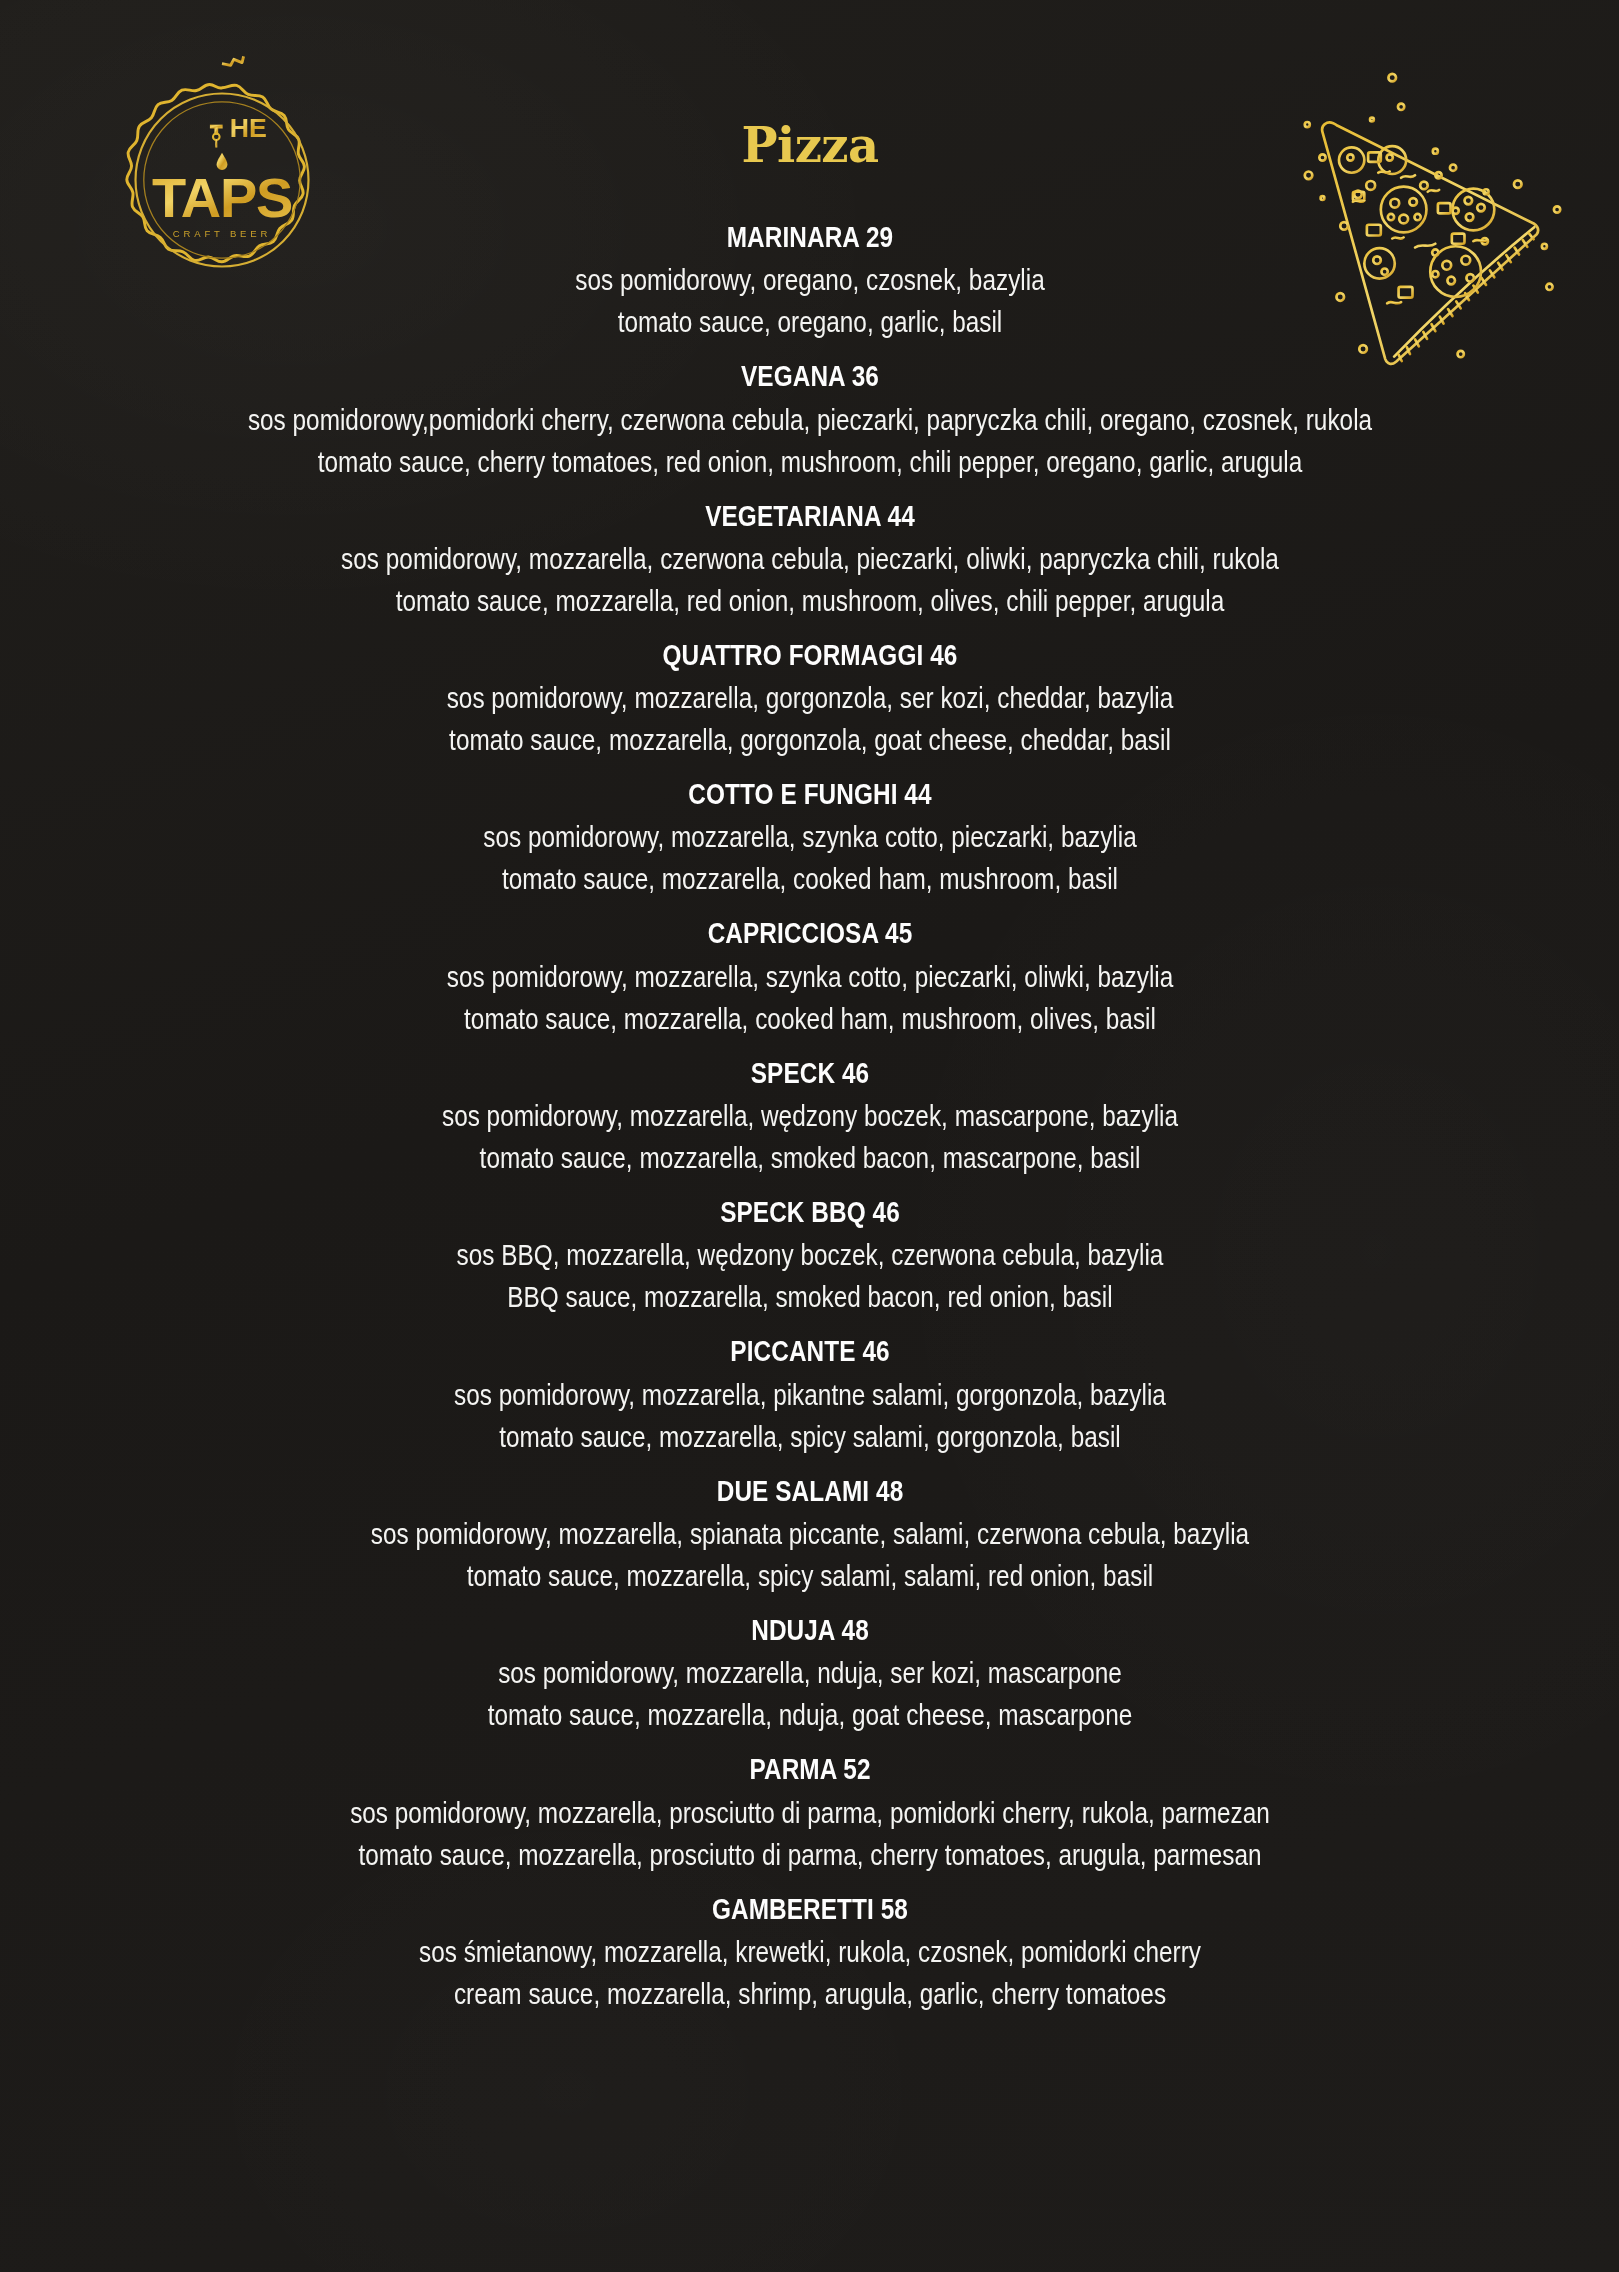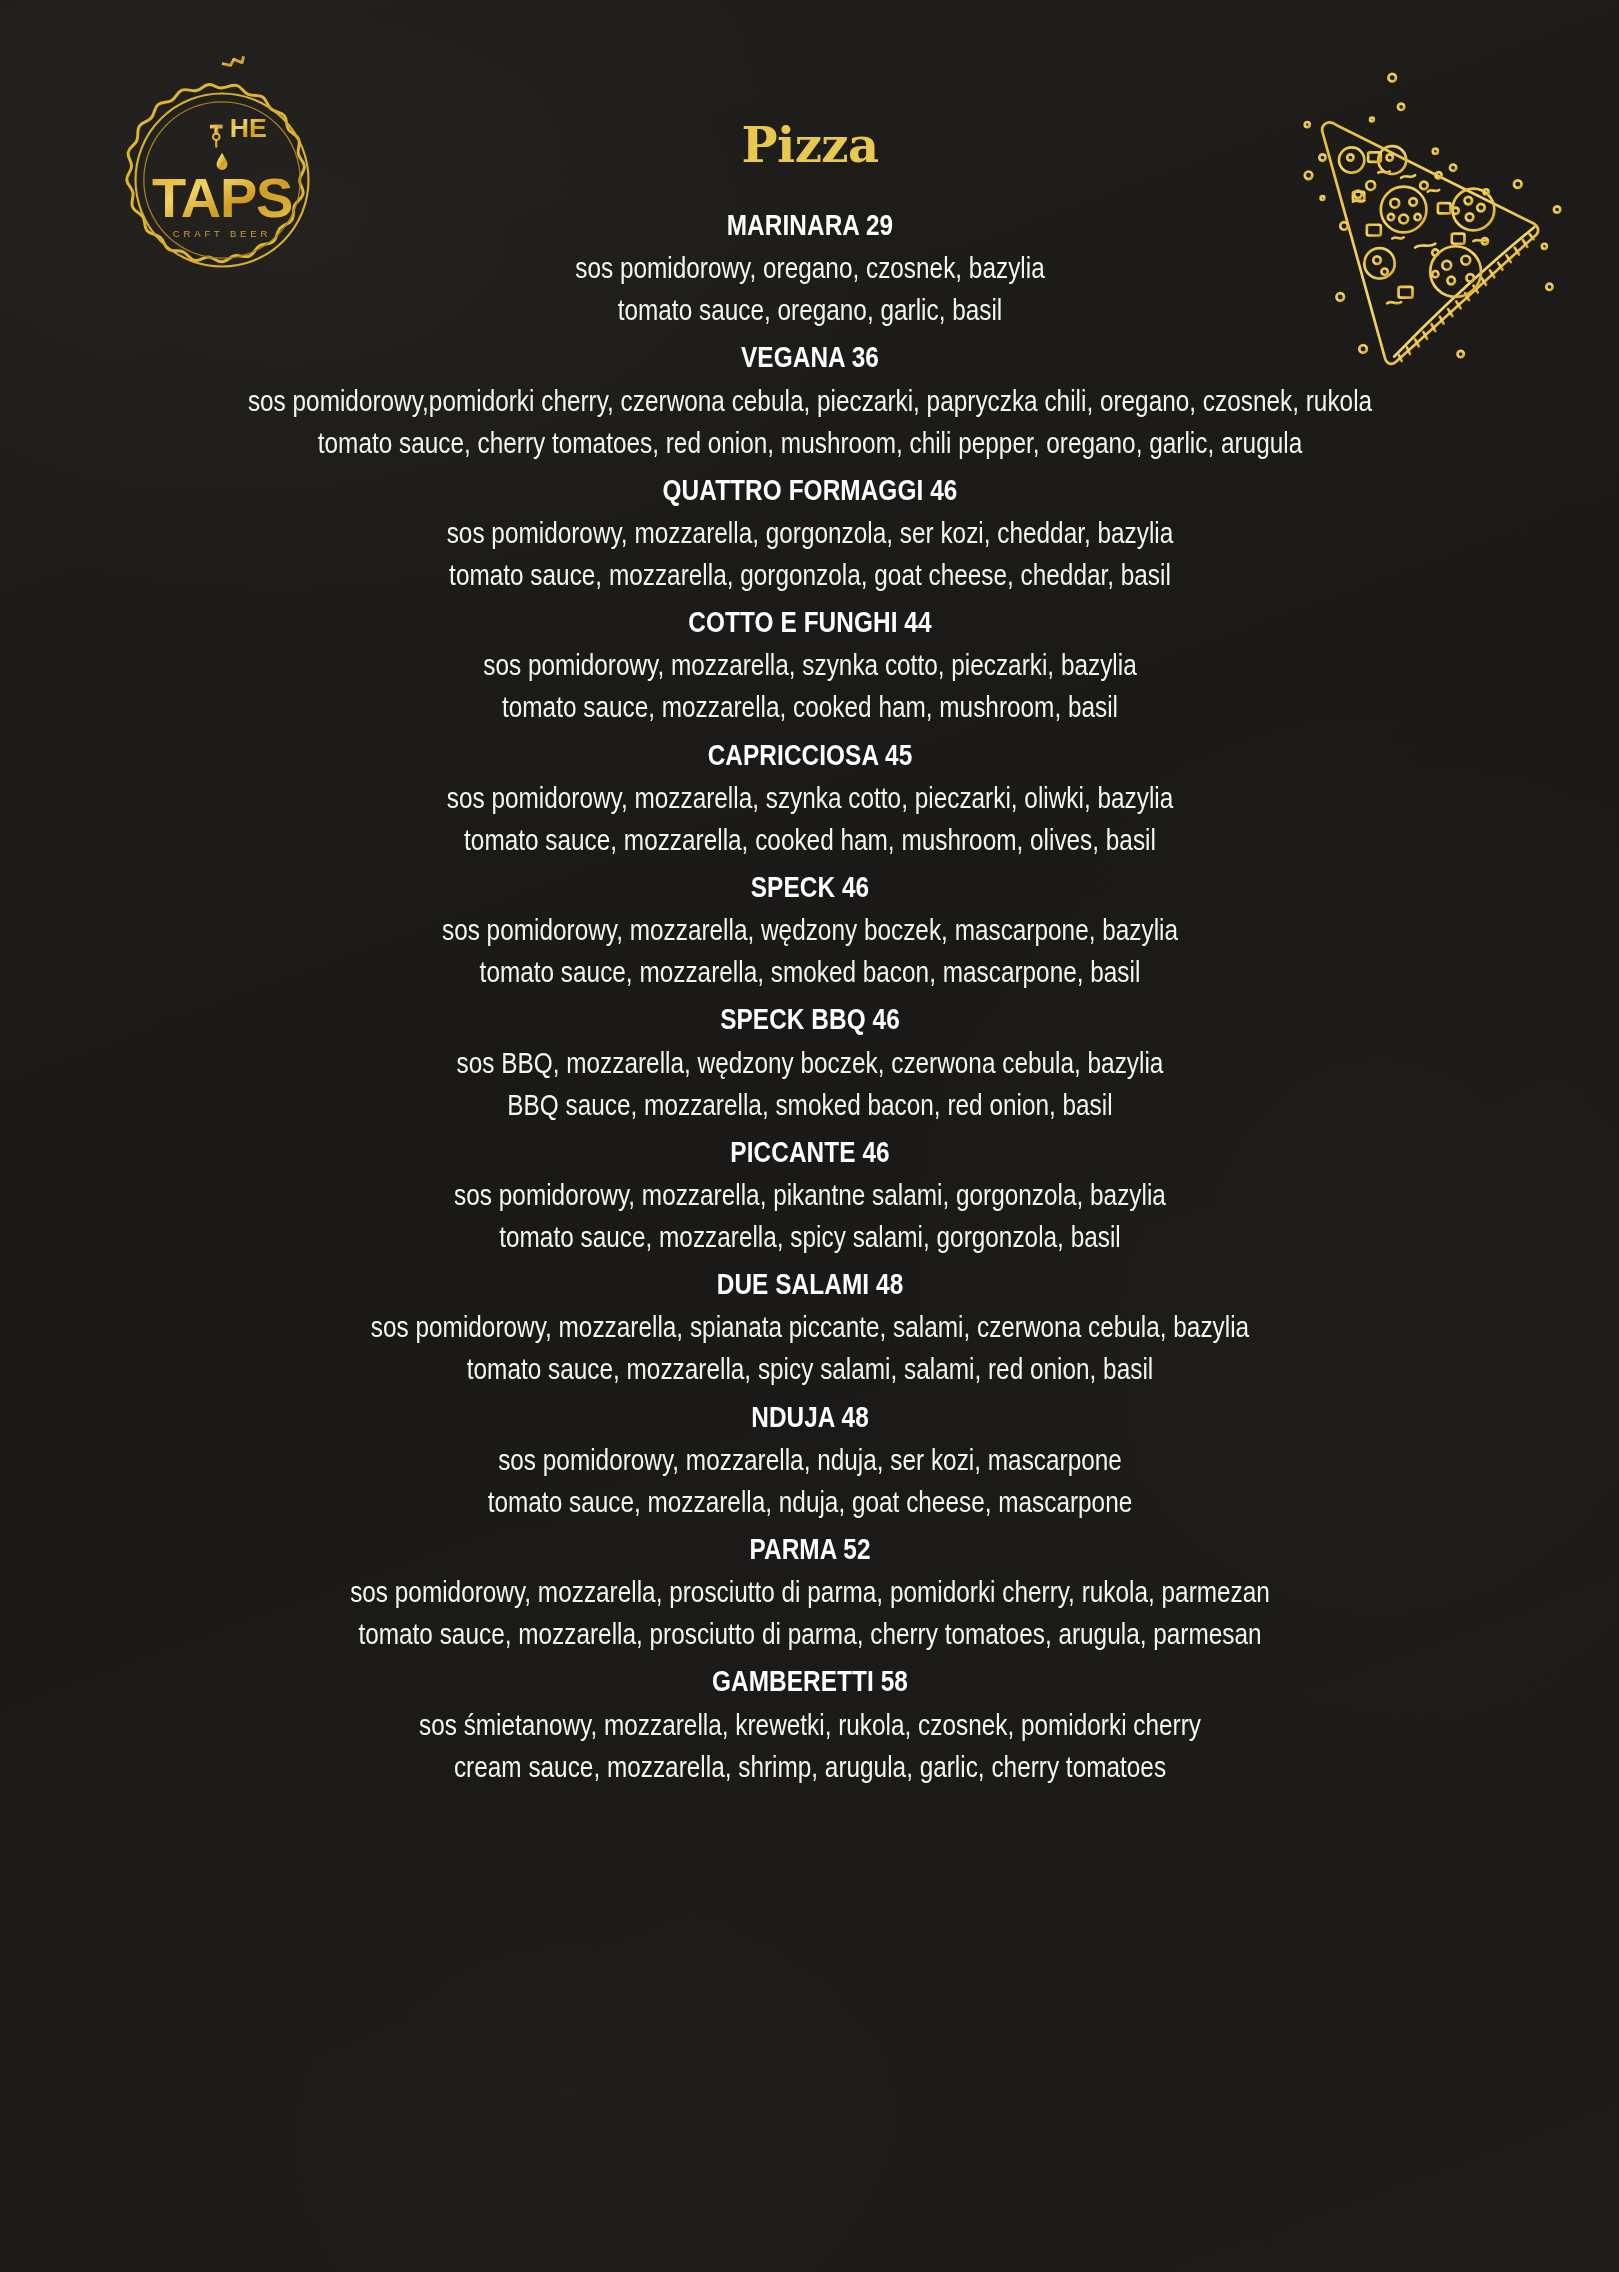--- a/index.html
+++ b/index.html
@@ -69,21 +69,21 @@
   .slice-wrap svg { display: block; width: 100%; height: 100%; }
 
   
   .menu {
     position: absolute;
     left: 0;
     top: 204px;
     width: 1620px;
     text-align: center;
   }
-  .menu-item { margin: 0 0 0 0; }
+  .menu-item { margin: 12px 0 0 0; }
 
   .item-head {
     font-family: "Liberation Sans Narrow", "Liberation Sans", sans-serif;
     font-size: 29px;
     font-weight: 700;
     color: #fdfdfd;
     letter-spacing: 0.1px;
     line-height: 42px;
     transform: scaleX(0.84);
     white-space: nowrap;
@@ -285,20 +285,25 @@
       <div class="item-line en">tomato sauce, oregano, garlic, basil</div>
     </div>
 
     <div class="menu-item">
       <div class="item-head">VEGANA 36</div>
       <div class="item-line pl">sos pomidorowy,pomidorki cherry, czerwona cebula, pieczarki, papryczka chili, oregano, czosnek, rukola</div>
       <div class="item-line en">tomato sauce, cherry tomatoes, red onion, mushroom, chili pepper, oregano, garlic, arugula</div>
     </div>
 
 
+    <div class="menu-item">
+      <div class="item-head">VEGETARIANA 44</div>
+      <div class="item-line pl">sos pomidorowy, mozzarella, czerwona cebula, pieczarki, oliwki, papryczka chili, rukola</div>
+      <div class="item-line en">tomato sauce, mozzarella, red onion, mushroom, olives, chili pepper, arugula</div>
+    </div>
 
 
     <div class="menu-item">
       <div class="item-head">QUATTRO FORMAGGI 46</div>
       <div class="item-line pl">sos pomidorowy, mozzarella, gorgonzola, ser kozi, cheddar, bazylia</div>
       <div class="item-line en">tomato sauce, mozzarella, gorgonzola, goat cheese, cheddar, basil</div>
     </div>
 
     <div class="menu-item">
       <div class="item-head">COTTO E FUNGHI 44</div>

